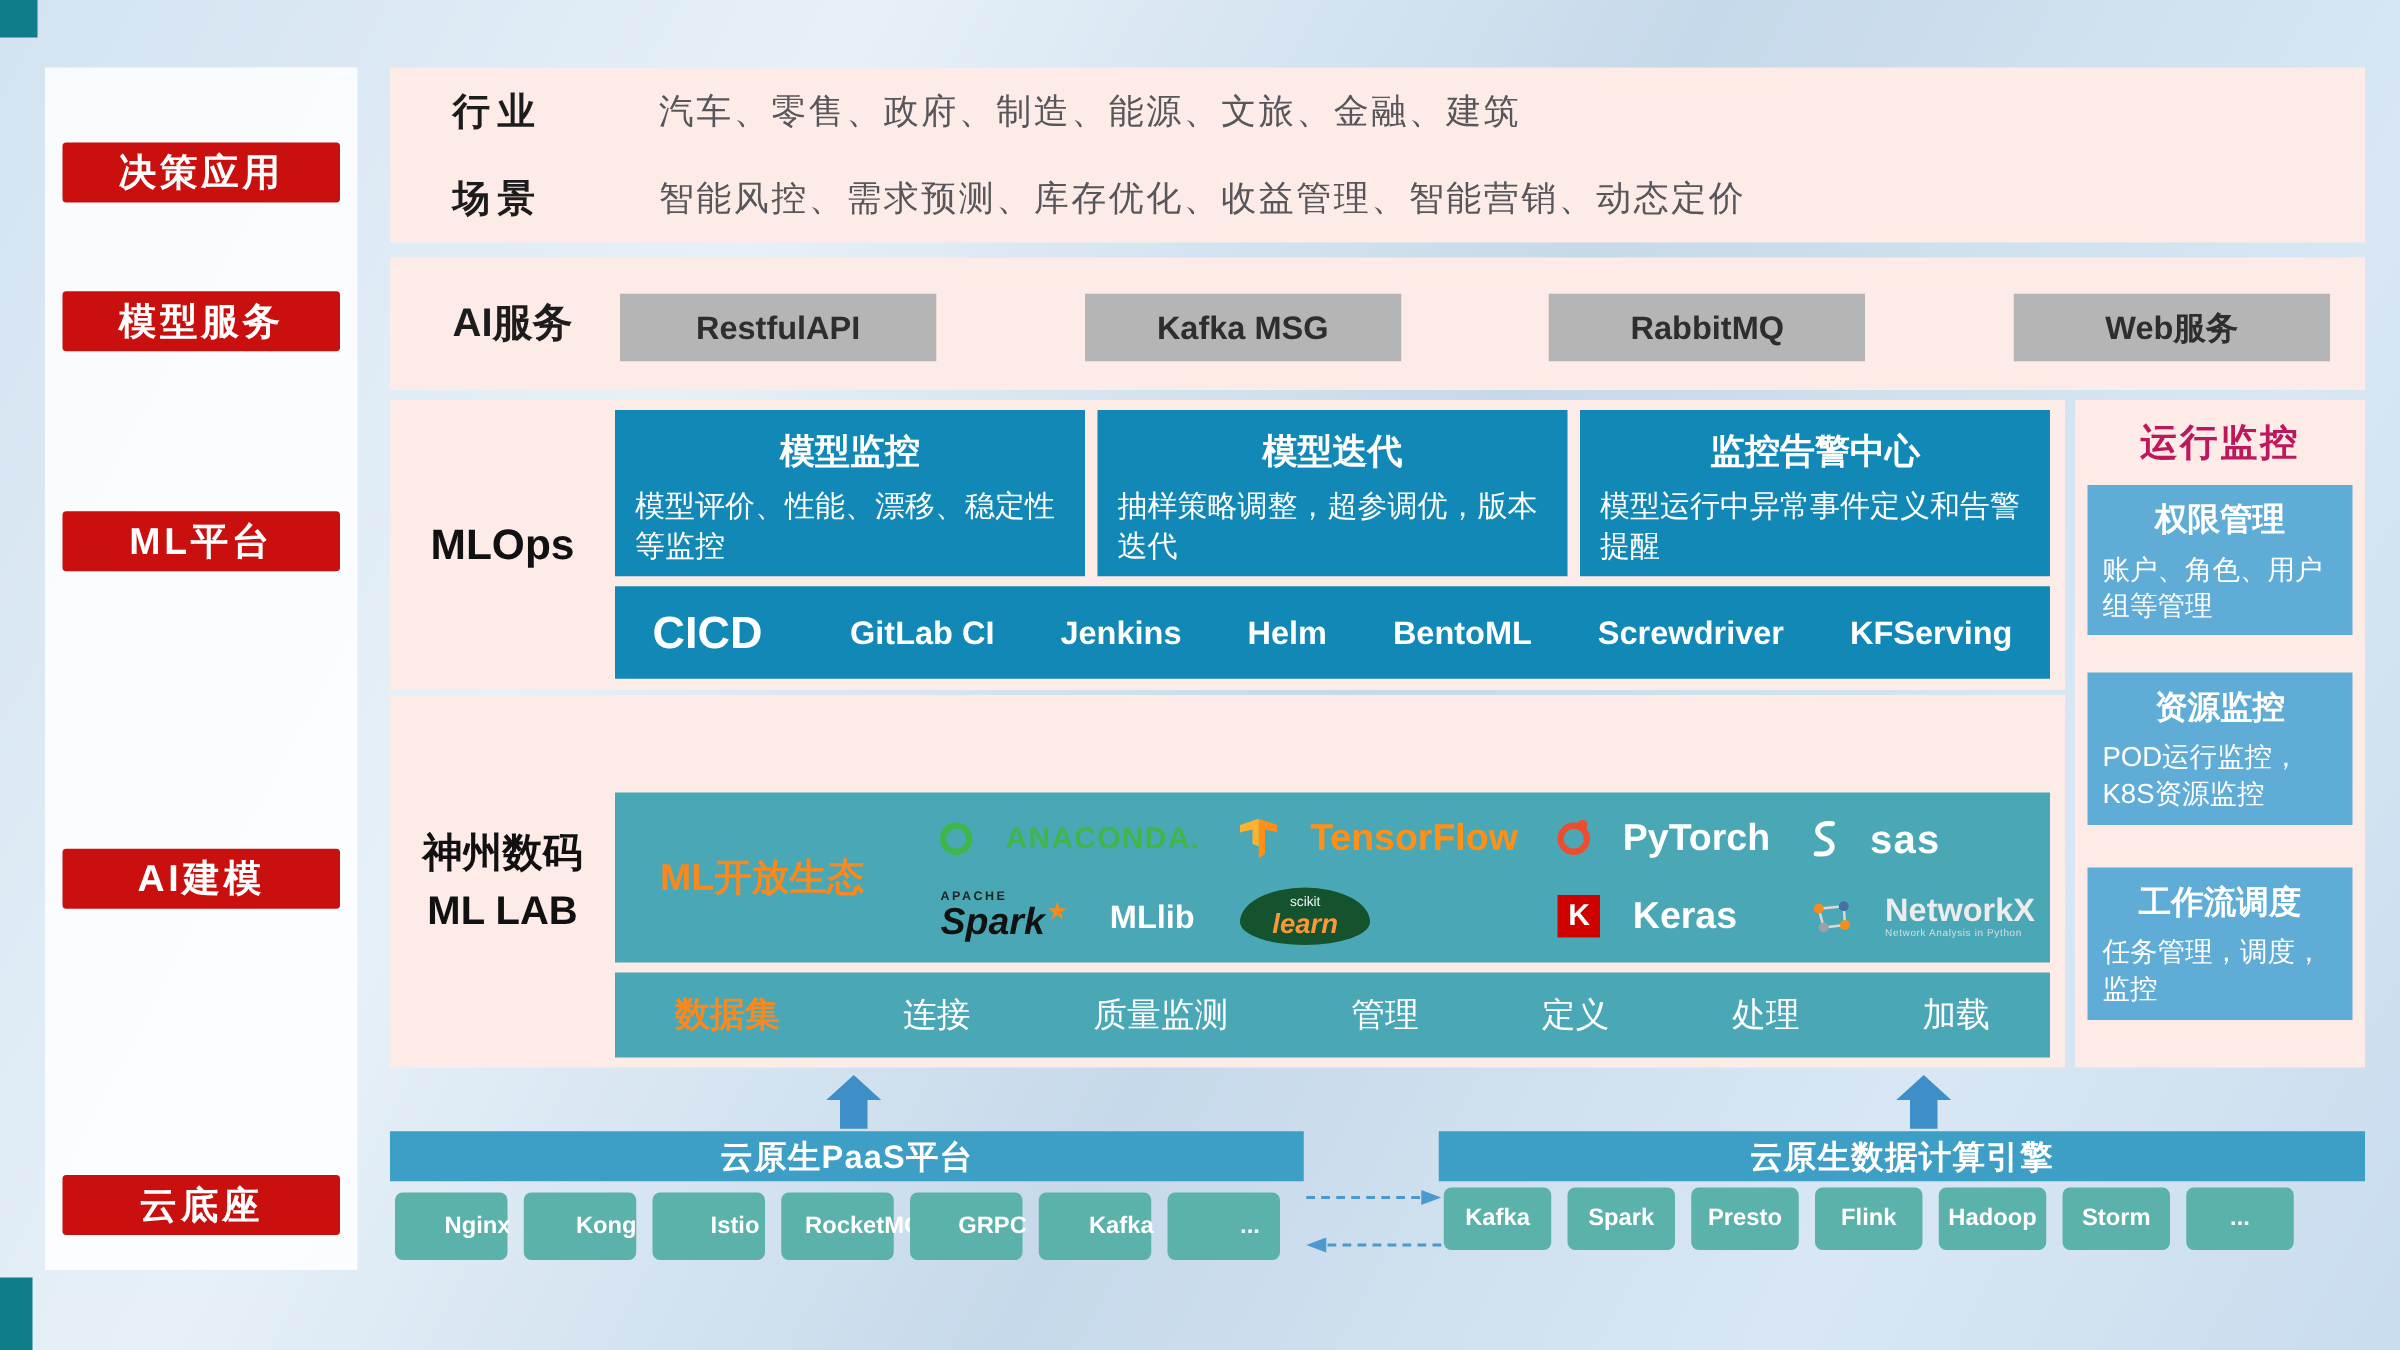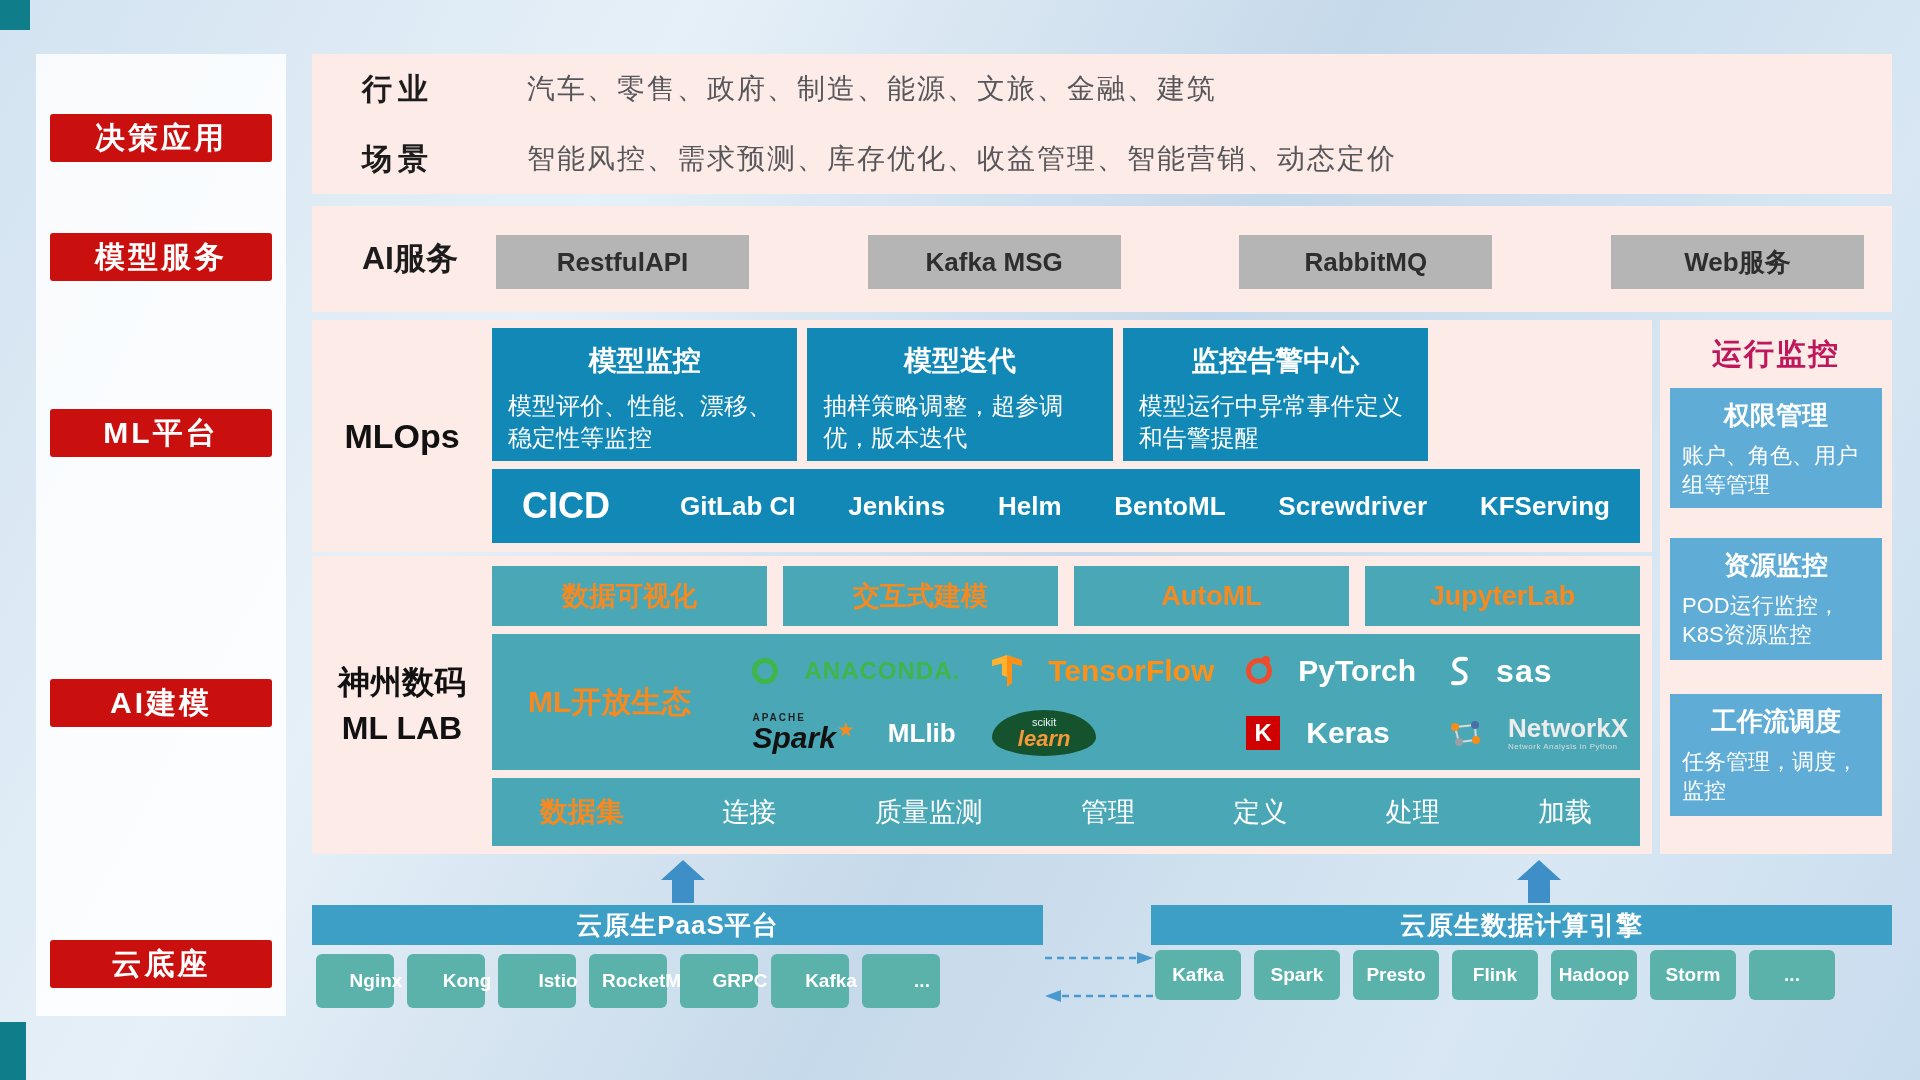--- a/index.html
+++ b/index.html
@@ -25,21 +25,21 @@
   .svc-label{position:absolute;left:50px;top:0;height:100%;display:flex;align-items:center;
     font-size:32px;font-weight:bold;color:#1c1c1c;}
   .svc-buttons{position:absolute;left:184px;top:29px;width:1680px;width:1680px;height:54px;display:flex;}
   .svc-buttons{width:1368px;justify-content:space-between;}
   .svc-btn{width:253px;background:#b5b5b5;color:#2e2e2e;font-size:26px;font-weight:bold;
     display:flex;align-items:center;justify-content:center;}
 
   .panel-mlops{left:312px;top:320px;width:1340px;height:232px;}
   .mlops-label{position:absolute;left:0;top:0;width:180px;height:100%;display:flex;align-items:center;
     justify-content:center;font-size:34px;font-weight:bold;color:#111;}
-  .mlops-cards{position:absolute;left:180px;top:8px;width:936px;display:flex;gap:10px;}
+  .mlops-cards{position:absolute;left:180px;top:8px;width:1148px;display:flex;gap:10px;}
   .mlops-card{flex:1;height:133px;background:#1188b6;color:#fff;padding:8px 16px;box-sizing:border-box;}
   .mlops-card .card-title{text-align:center;font-size:28px;font-weight:bold;margin:6px 0 10px;}
   .mlops-card .card-desc{font-size:24px;line-height:1.35;}
   .cicd-bar{position:absolute;left:180px;top:149px;width:1148px;height:74px;background:#1188b6;color:#fff;
     display:flex;align-items:center;padding:0 30px;box-sizing:border-box;}
   .cicd-label{font-size:36px;font-weight:bold;margin-right:70px;}
   .cicd-items{flex:1;display:flex;justify-content:space-between;align-items:center;font-size:26px;font-weight:600;}
 
   .panel-mllab{left:312px;top:556px;width:1340px;height:298px;}
   .mllab-label{position:absolute;left:0;top:0;width:180px;height:100%;display:flex;flex-direction:column;
@@ -90,21 +90,21 @@
 
   .cloud-header{position:absolute;height:40px;background:#3d9ec6;color:#fff;display:flex;align-items:center;
     justify-content:center;font-size:26px;font-weight:bold;letter-spacing:1px;}
   .paas-header{left:312px;top:905px;width:731px;}
   .engine-header{left:1151px;top:905px;width:741px;}
   .cloud-items{position:absolute;display:flex;gap:13px;}
   .paas-items{left:316px;top:954px;height:54px;}
   .engine-items{left:1155px;top:950px;height:50px;}
   .cloud-btn{background:#5bb2aa;color:#fff;font-size:19px;font-weight:bold;border-radius:6px;
     display:flex;align-items:center;justify-content:center;text-align:center;line-height:1.1;padding:0 2px;box-sizing:border-box;}
-  .paas-items .cloud-btn{width:78px;height:54px;padding-left:44px;}
+  .paas-items .cloud-btn{width:90px;height:54px;padding-left:44px;}
   .engine-items .cloud-btn{width:86px;height:50px;}
 
   .up-arrow{position:absolute;width:44px;height:44px;}
   .up-arrow-1{left:661px;top:860px;}
   .up-arrow-2{left:1517px;top:860px;}
   .dash-arrows{position:absolute;left:1043px;top:946px;width:112px;height:62px;}
 </style>
 </head>
 <body>
 
@@ -168,26 +168,20 @@
         <span>KFServing</span>
       </span>
     </div>
   </div>
 
   <div class="panel panel-mllab">
     <div class="mllab-label">
       <span>神州数码</span>
       <span>ML LAB</span>
     </div>
-    <div class="tools-row">
-      <div class="tool-btn">数据可视化</div>
-      <div class="tool-btn">交互式建模</div>
-      <div class="tool-btn">AutoML</div>
-      <div class="tool-btn">JupyterLab</div>
-    </div>
     <div class="eco-box">
       <div class="eco-label">ML开放生态</div>
       <div class="eco-grid">
         <div class="logo-cell">
           <span class="ring-green"></span>
           <span class="anaconda-text">ANACONDA.</span>
         </div>
         <div class="logo-cell">
           <svg width="30" height="32" viewBox="0 0 30 32">
             <polygon points="15,0 30,5 30,11 20,8.5 20,28 15,32" fill="#ff9015"></polygon>

